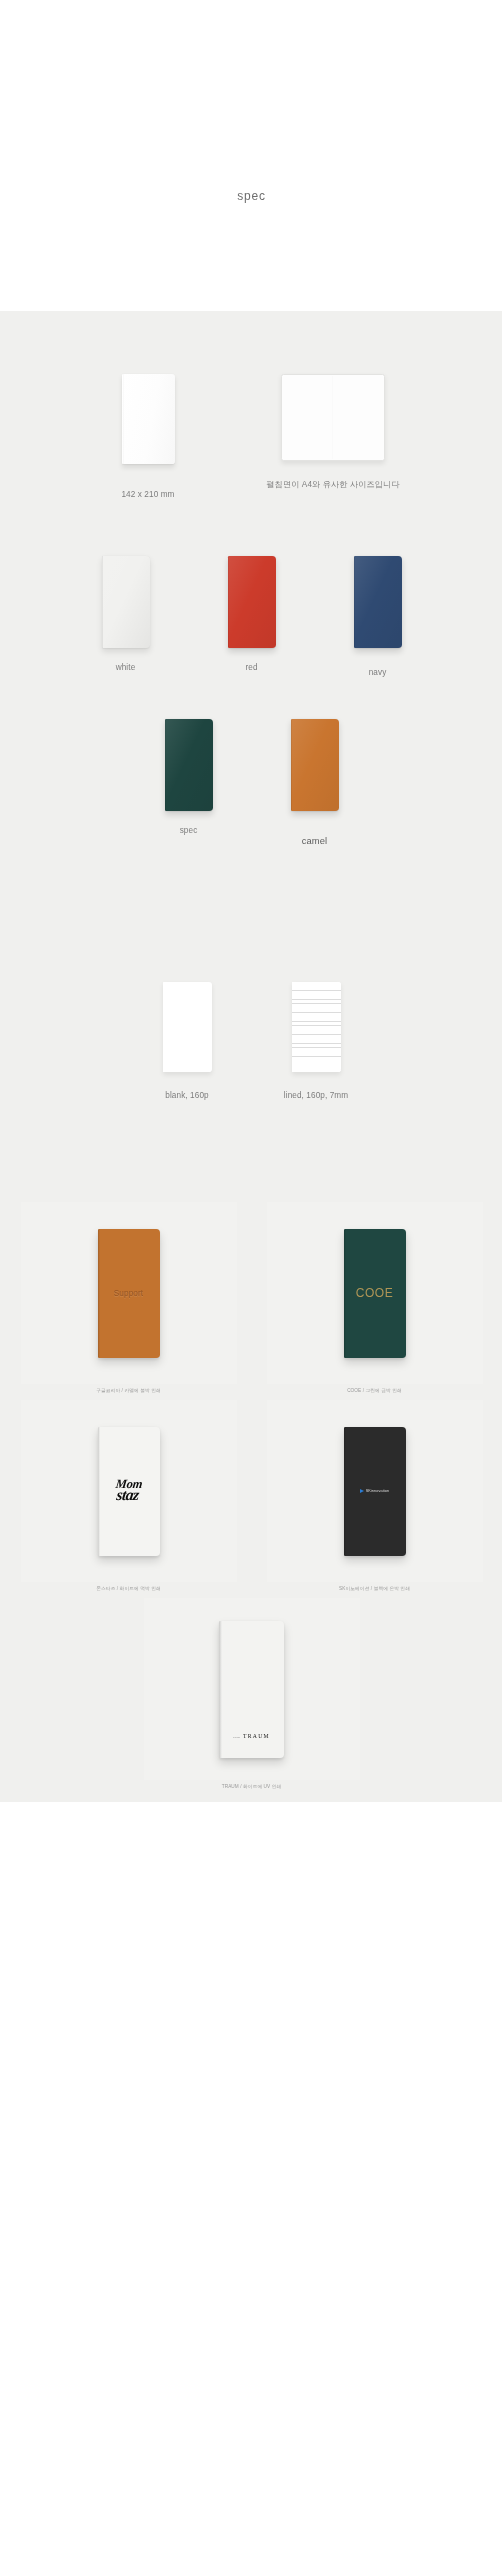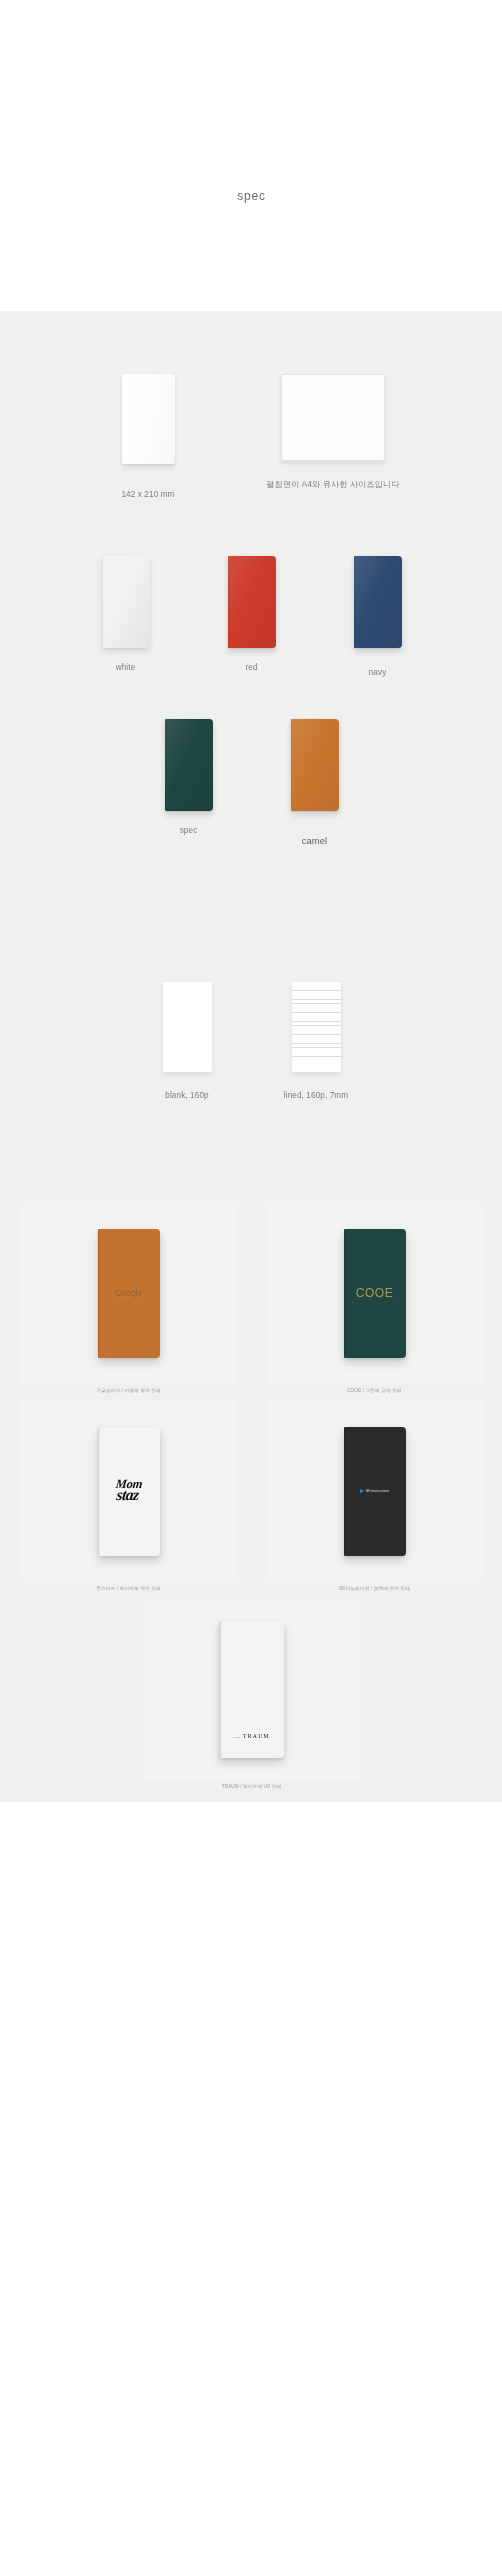--- a/index.html
+++ b/index.html
@@ -285,21 +285,21 @@
     </div>
 
     <div class="spacer-120"></div>
 
     <section class="gallery">
 
       <div class="grow">
         <div class="gcell">
           <div class="gphoto">
             <div class="gbook" style="background:#c2732f">
-              <span class="mark-google">Google</span>
+              <span class="mark-google">Support</span>
             </div>
           </div>
           <div class="gcaption">구글코리아 / 카멜에 불박 인쇄</div>
         </div>
         <div class="gcell">
           <div class="gphoto">
             <div class="gbook" style="background:#1f4741">
               <span class="mark-code">COOE</span>
             </div>
           </div>

